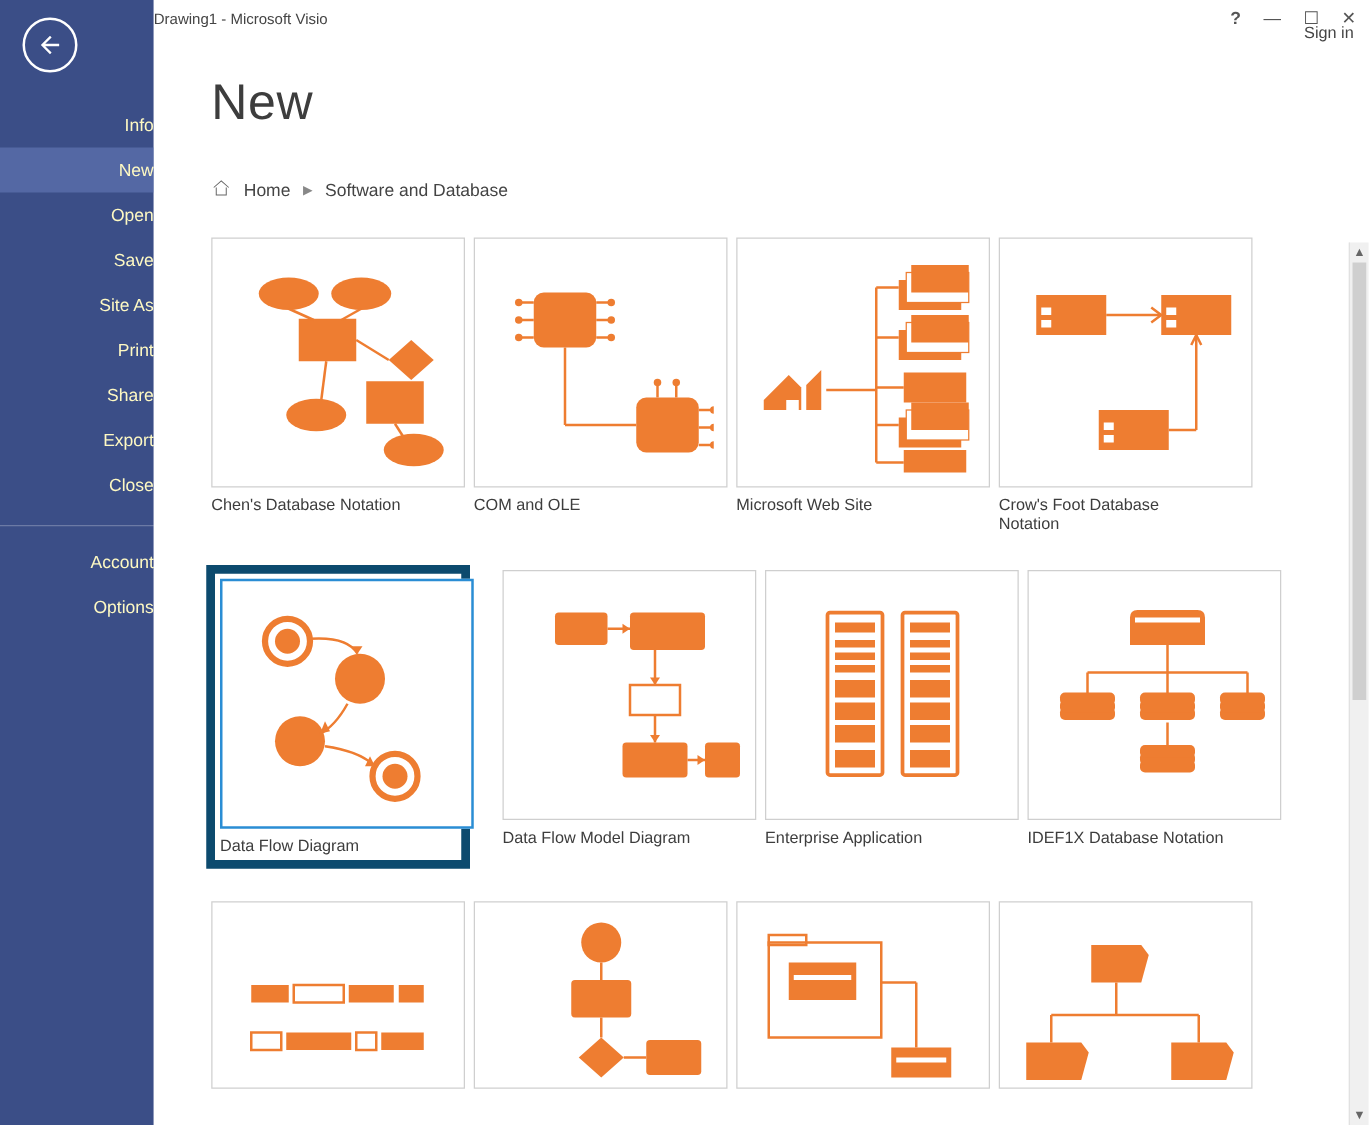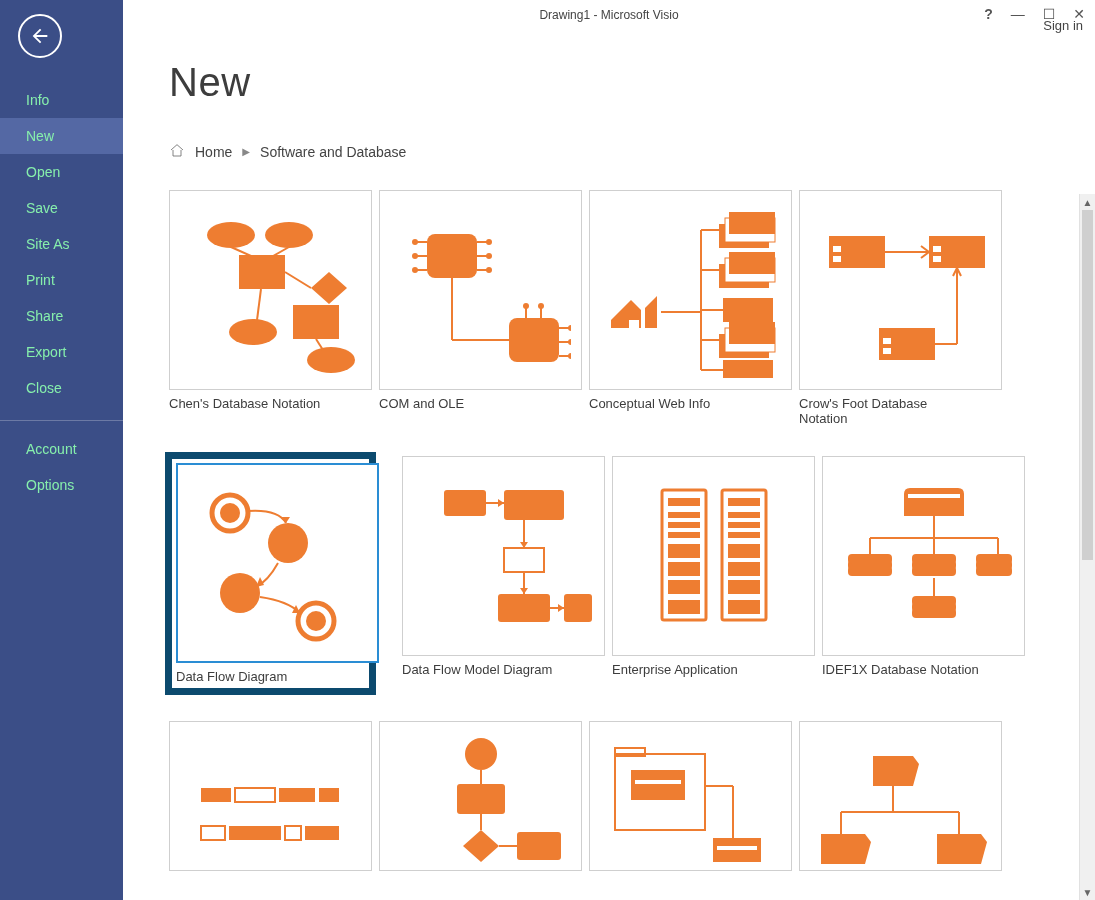--- a/index.html
+++ b/index.html
@@ -1,26 +1,26 @@
 <!DOCTYPE html>
 <html><head>
 <meta charset="utf-8">
 <style>
   * { margin:0; padding:0; box-sizing:border-box; font-family:"Segoe UI",Tahoma,sans-serif; }
   html,body { width:1095px; height:900px; overflow:hidden; background:#fff; }
   .app { display:flex; width:100%; height:100%; }
-  .sidebar { width:123px; background:#3b4e87; color:#86efac; display:flex; flex-direction:column; padding-top:14px; }
+  .sidebar { width:123px; background:#3b4e87; color:#fef9c3; display:flex; flex-direction:column; padding-top:14px;text-align:right; }
   .back-btn { width:44px; height:44px; border:2px solid #fff; border-radius:50%; margin-left:18px; display:flex; align-items:center; justify-content:center; cursor:pointer; }
   .back-btn svg { fill:#fff; }
   .side-items { margin-top:24px; display:flex; flex-direction:column; }
   .side-item { padding:10px 0 10px 26px; font-size:14px; cursor:pointer; }
   .side-item.active { background:#5468a4; }
   .side-divider { height:1px; background:rgba(255,255,255,0.25); margin:14px 0 10px 0; }
   .main { flex:1; position:relative; background:#fff; display:flex; flex-direction:column; }
-  .titlebar { height:30px; display:flex; align-items:center; justify-content:center; position:relative; }
+  .titlebar { height:30px; display:flex; align-items:center; position:relative; }
   .title { font-size:12px; color:#444; }
   .titlebar-btns { position:absolute; right:10px; top:6px; display:flex; gap:18px; align-items:center; color:#555; }
   .titlebar-btns span { cursor:pointer; font-size:14px; line-height:16px; }
   .help-icon { font-weight:bold; }
   .signin { position:absolute; right:12px; top:18px; font-size:13px; color:#444; cursor:pointer; }
   .content { padding:30px 0 0 46px; flex:1; overflow:hidden; position:relative; }
   h1 { font-size:40px; font-weight:300; color:#3d3d3d; letter-spacing:0.5px; }
   .breadcrumb { margin-top:38px; display:flex; align-items:center; gap:10px; color:#444; font-size:14px; }
   .breadcrumb .home-icon svg { fill:none; stroke:#666; stroke-width:1.2; }
   .breadcrumb .home-link, .breadcrumb .crumb { cursor:pointer; }
@@ -177,21 +177,21 @@
               <g class="ofill">
                   <rect x="122" y="160" width="50" height="18"></rect>
                 </g>
               <line class="ostroke" stroke-width="2" x1="100" y1="30" x2="118" y2="30"></line>
               <line class="ostroke" stroke-width="2" x1="100" y1="70" x2="118" y2="70"></line>
               <line class="ostroke" stroke-width="2" x1="100" y1="110" x2="122" y2="110"></line>
               <line class="ostroke" stroke-width="2" x1="100" y1="140" x2="118" y2="140"></line>
               <line class="ostroke" stroke-width="2" x1="100" y1="170" x2="122" y2="170"></line>
             </svg>
           </div>
-          <div class="tlabel">Conceptual Web Info</div>
+          <div class="tlabel">Microsoft Web Site</div>
         </div>
 
         <div class="template">
           <div class="thumb">
             <svg width="180" height="180" viewBox="0 0 180 180">
               <g>
                 <rect class="ofill" x="18" y="36" width="56" height="32"></rect>
                   <rect fill="#fff" x="22" y="46" width="8" height="6"></rect>
                   <rect fill="#fff" x="22" y="56" width="8" height="6"></rect>
                 <rect class="ofill" x="118" y="36" width="56" height="32"></rect>

